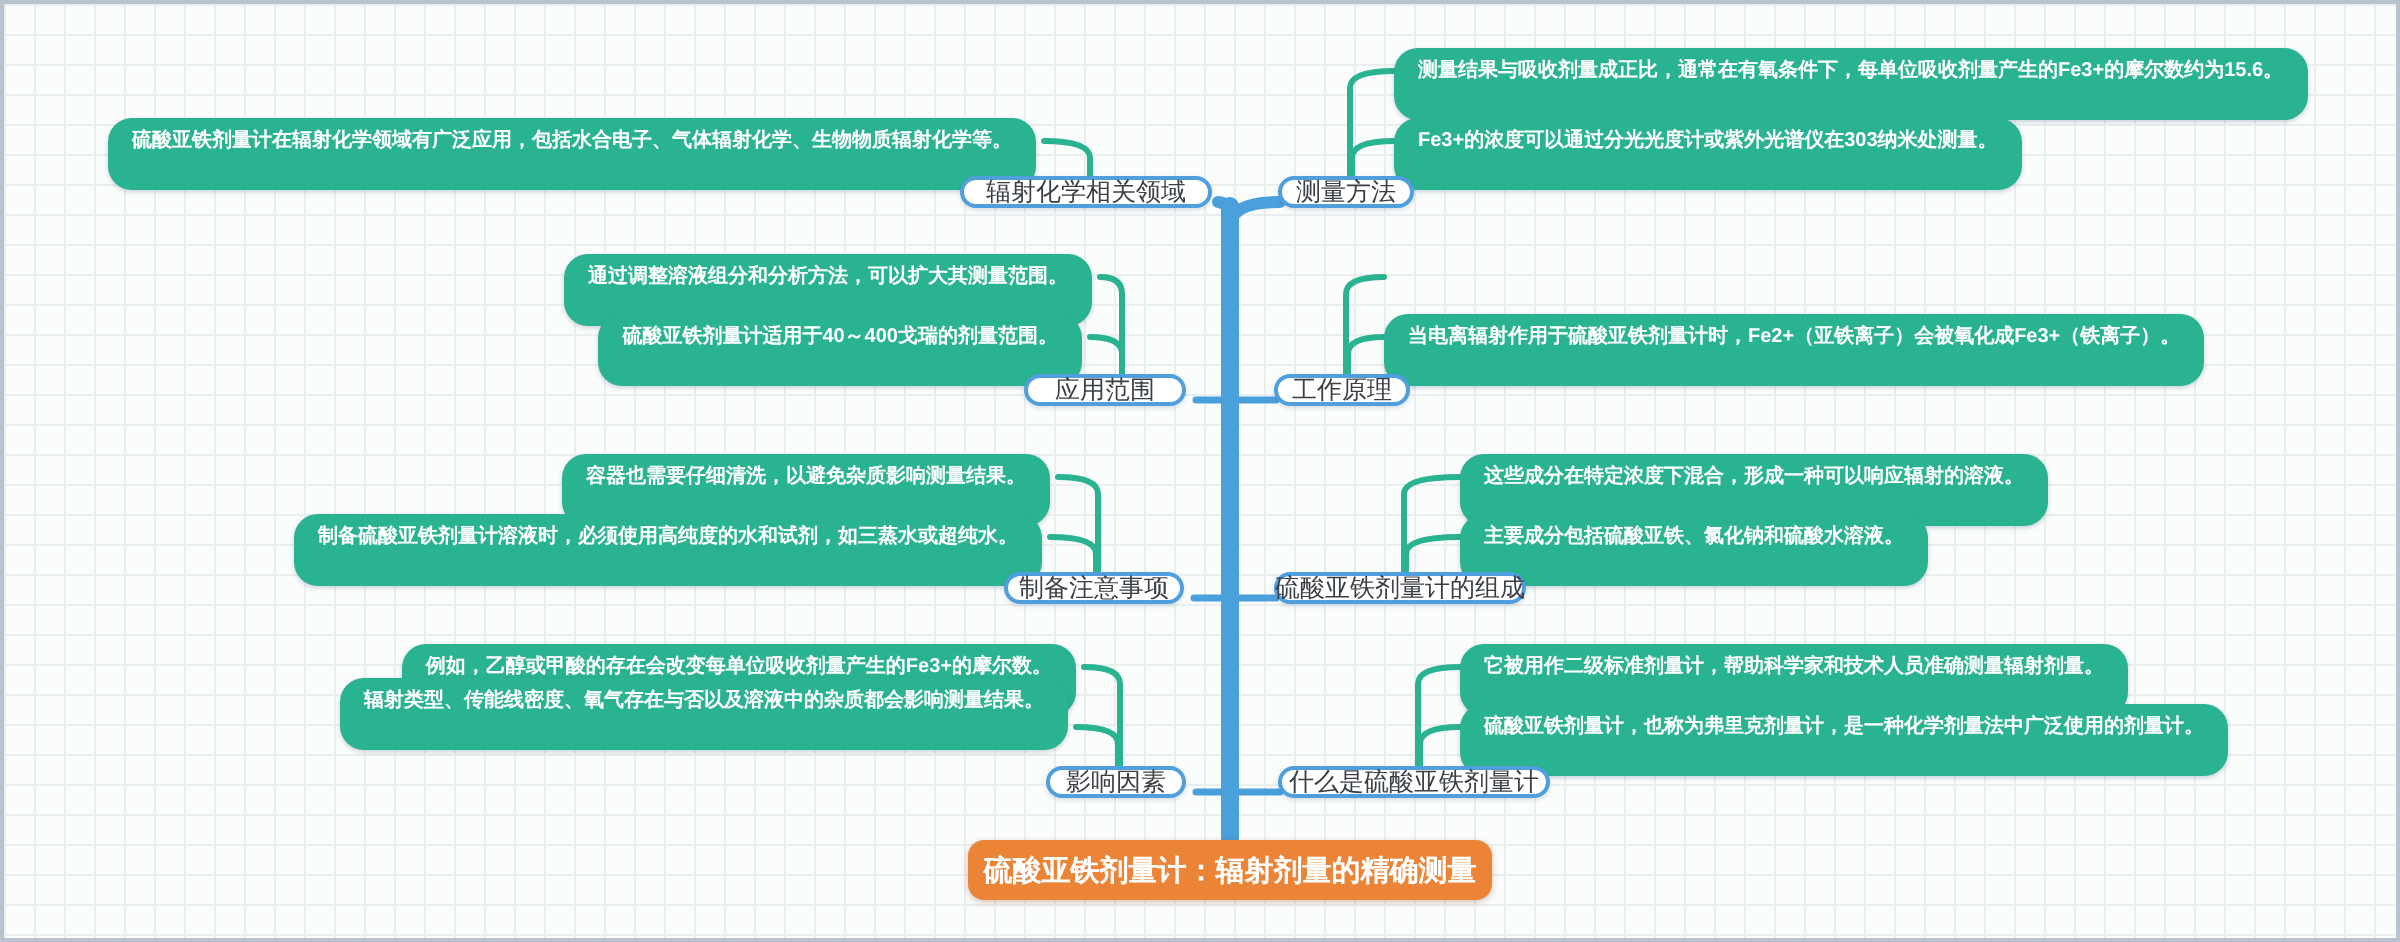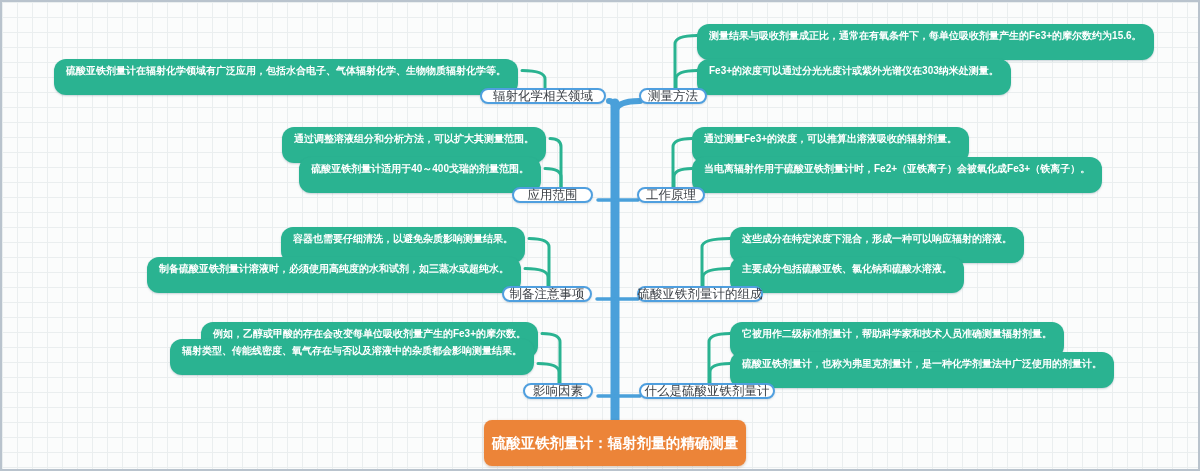--- a/index.html
+++ b/index.html
@@ -36,21 +36,21 @@
     border:2px solid #4f9fdf;
     border-radius:15px;
     background:#ffffff;
     color:#3a3f45;
     font-size:12.5px;
     white-space:nowrap;
     box-shadow:0 1px 2px rgba(50,90,110,.18);
   }
   .root{
     position:absolute;
-    height:46px;
+    height:30px;
     display:flex;align-items:center;justify-content:center;
     border-radius:8px;
     background:#ec8438;
     color:#ffffff;
     font-size:14.5px;font-weight:bold;
     white-space:nowrap;
     box-shadow:0 1px 3px rgba(120,60,10,.3);
   }
 </style>
 </head>
@@ -96,21 +96,20 @@
   <div class="pill" style="top:86px;left:478px;right:592px;">辐射化学相关领域</div>
 
   <div class="leaf" style="top:22px;left:695px;">测量结果与吸收剂量成正比，通常在有氧条件下，每单位吸收剂量产生的Fe3+的摩尔数约为15.6。</div>
   <div class="leaf" style="top:57px;left:695px;">Fe3+的浓度可以通过分光光度计或紫外光谱仪在303纳米处测量。</div>
   <div class="pill" style="top:86px;left:637px;right:491px;">测量方法</div>
 
   <div class="leaf" style="top:125px;right:652px;">通过调整溶液组分和分析方法，可以扩大其测量范围。</div>
   <div class="leaf" style="top:155px;right:657px;">硫酸亚铁剂量计适用于40～400戈瑞的剂量范围。</div>
   <div class="pill" style="top:185px;left:510px;right:605px;">应用范围</div>
 
-  <div class="leaf" style="top:125px;left:690px;">通过测量Fe3+的浓度，可以推算出溶液吸收的辐射剂量。</div>
   <div class="leaf" style="top:155px;left:690px;">当电离辐射作用于硫酸亚铁剂量计时，Fe2+（亚铁离子）会被氧化成Fe3+（铁离子）。</div>
   <div class="pill" style="top:185px;left:635px;right:493px;">工作原理</div>
 
   <div class="leaf" style="top:225px;right:673px;">容器也需要仔细清洗，以避免杂质影响测量结果。</div>
   <div class="leaf" style="top:255px;right:677px;">制备硫酸亚铁剂量计溶液时，必须使用高纯度的水和试剂，如三蒸水或超纯水。</div>
   <div class="pill" style="top:284px;left:500px;right:606px;">制备注意事项</div>
 
   <div class="leaf" style="top:225px;left:728px;">这些成分在特定浓度下混合，形成一种可以响应辐射的溶液。</div>
   <div class="leaf" style="top:255px;left:728px;">主要成分包括硫酸亚铁、氯化钠和硫酸水溶液。</div>
   <div class="pill" style="top:284px;left:635px;right:435px;">硫酸亚铁剂量计的组成</div>

